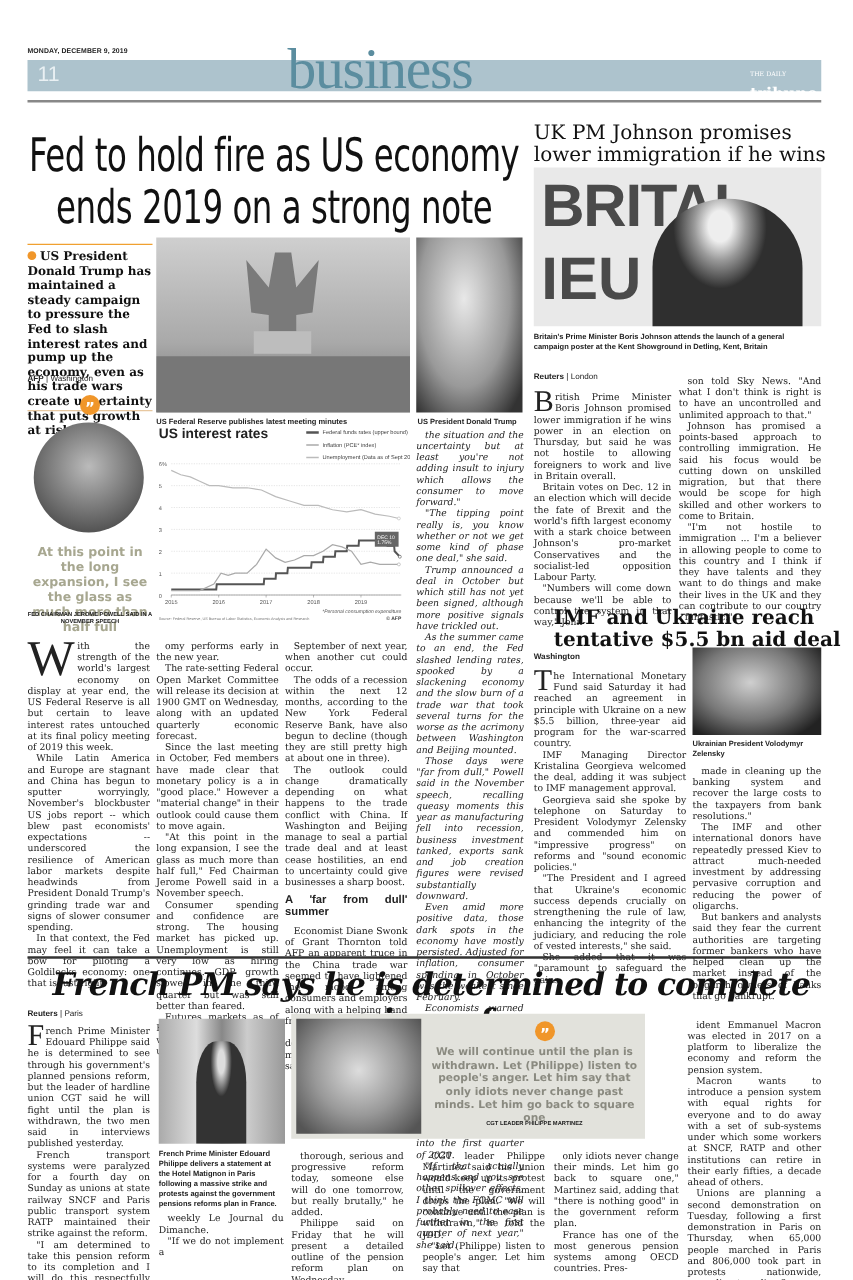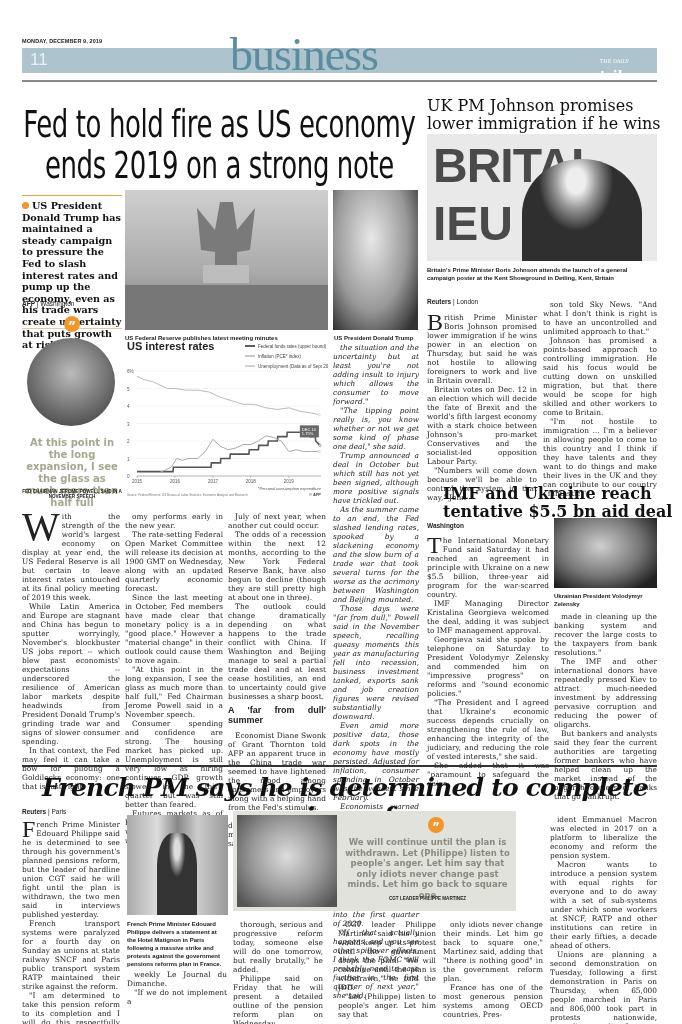--- a/index.html
+++ b/index.html
@@ -123,21 +123,21 @@
   </div>
 <div class="abs body" style="left:125px;top:512px;width:98px;" id="fed-col2">
     <p>omy performs early in the new year.</p>
     <p>The rate-setting Federal Open Market Committee will release its decision at 1900 GMT on Wednesday, along with an updated quarterly economic forecast.</p>
     <p>Since the last meeting in October, Fed members have made clear that monetary policy is a in "good place." However a "material change" in their outlook could cause them to move again.</p>
     <p>"At this point in the long expansion, I see the glass as much more than half full," Fed Chairman Jerome Powell said in a November speech.</p>
     <p>Consumer spending and confidence are strong. The housing market has picked up. Unemployment is still very low as hiring continues. GDP growth slowed in the third quarter but was still better than feared.</p>
     <p>Futures markets as of Friday predicted the Fed would leave rates untouched until at least</p>
   </div>
 <div class="abs body" style="left:228px;top:512px;width:98px;" id="fed-col3">
-    <p>July of next year, when another cut could occur.</p>
+    <p>September of next year, when another cut could occur.</p>
     <p>The odds of a recession within the next 12 months, according to the New York Federal Reserve Bank, have also begun to decline (though they are still pretty high at about one in three).</p>
     <p>The outlook could change dramatically depending on what happens to the trade conflict with China. If Washington and Beijing manage to seal a partial trade deal and at least cease hostilities, an end to uncertainty could give businesses a sharp boost.</p>
     <div class="subhead">A 'far from dull' summer</div>
     <p>Economist Diane Swonk of Grant Thornton told AFP an apparent truce in the China trade war seemed to have lightened the mood among consumers and employers along with a helping hand from the Fed's stimulus.</p>
     <p>"There has been this detente that's gone on for more than 50 days," she said. "It doesn't cure</p>
   </div>
 <div class="abs body" style="left:333px;top:343px;width:86px;font-style:italic;" id="fed-col4">
     <p>the situation and the uncertainty but at least you're not adding insult to injury which allows the consumer to move forward."</p>
     <p>"The tipping point really is, you know whether or not we get some kind of phase one deal," she said.</p>
     <p>Trump announced a deal in October but which still has not yet been signed, although more positive signals have trickled out.</p>

